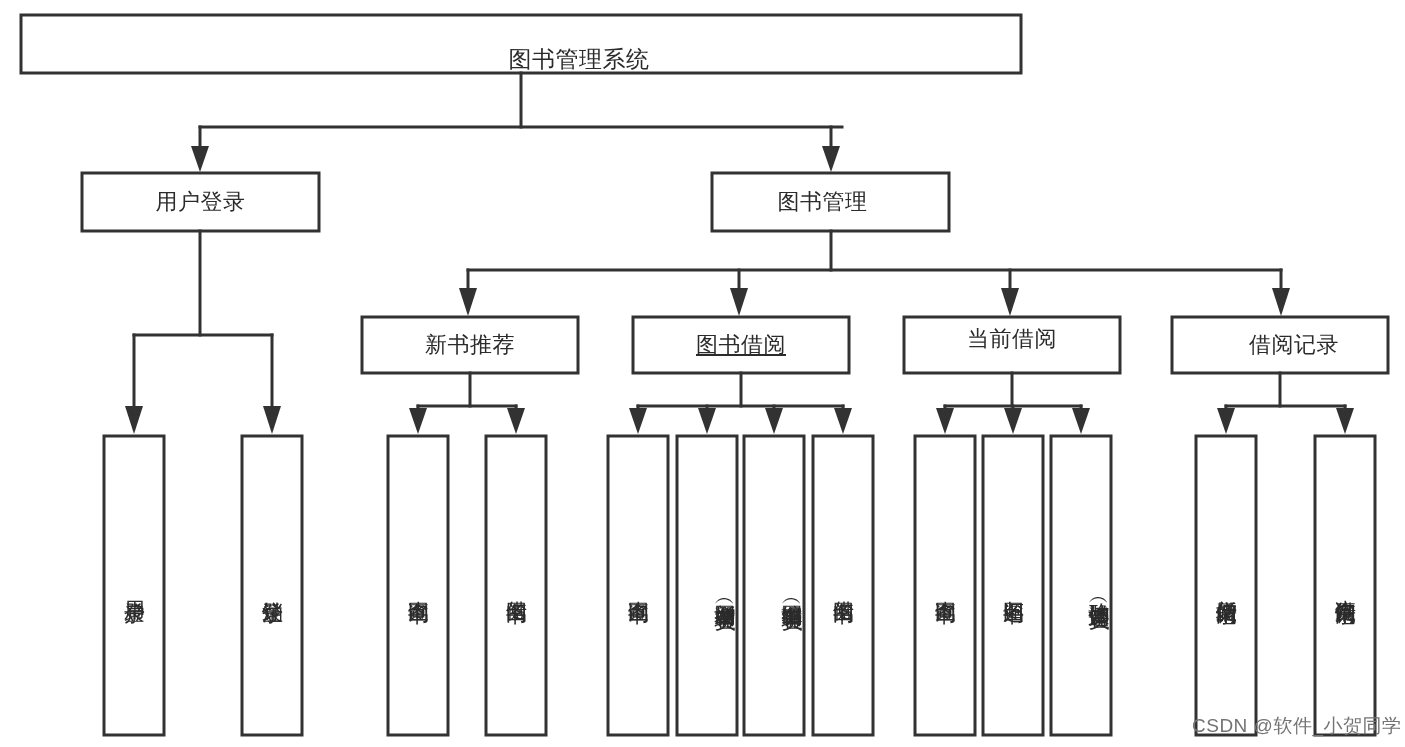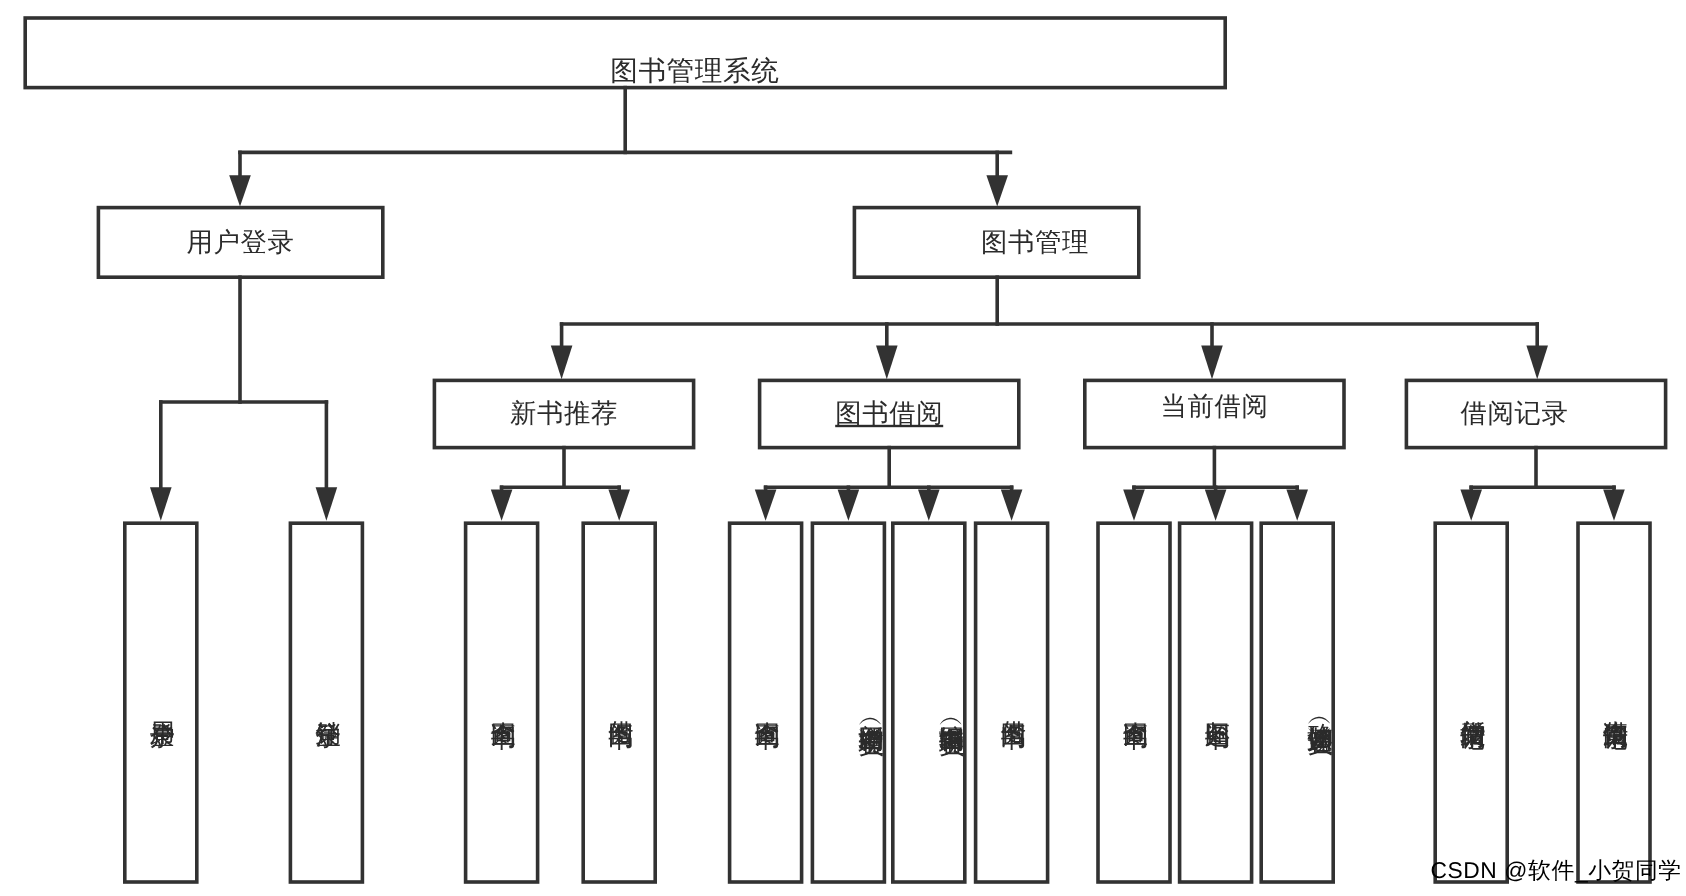--- a/index.html
+++ b/index.html
@@ -68,21 +68,21 @@
     text-orientation: upright;
     color: #2b2b2b;
     font-size: 21px;
     line-height: 1.18;
     letter-spacing: 1px;
     white-space: nowrap;
     pointer-events: none;
   }
   .watermark {
     position: absolute;
-    color: #000000;
+    color: #737373;
     font-size: 19px;
     white-space: nowrap;
     letter-spacing: 0.5px;
   }
 </style>
 </head>
 <body>
 
 <div id="diagram-root">
 
@@ -187,29 +187,29 @@
       <path class="connector" d="M 1345 406 L 1345 410"></path>
       <polygon class="arrow-head" points="1217,408 1235,408 1226,434"></polygon>
       <polygon class="arrow-head" points="1336,408 1354,408 1345,434"></polygon>
     </g>
   </svg>
 
   <div class="label-h title-label" style="left:21px; top:31px; width:1116px; height:58px;">图书管理系统</div>
 
   <div class="label-h" style="left:82px; top:173px; width:237px; height:58px;">用户登录</div>
 
-  <div class="label-h" style="left:744px; top:173px; width:237px; height:58px;border-radius:28px;">图书管理</div>
+  <div class="label-h" style="left:704px; top:173px; width:237px; height:58px;border-radius:28px;">图书管理</div>
 
   <div class="label-h" style="left:362px; top:317px; width:216px; height:56px;">新书推荐</div>
 
   <div class="label-h" style="left:633px; top:317px; width:216px; height:56px;text-decoration:underline;">图书借阅</div>
 
   <div class="label-h" style="left:904px; top:317px; width:216px; height:44px;">当前借阅</div>
 
-  <div class="label-h" style="left:1128px; top:317px; width:216px; height:56px;padding-left:26px;">借阅记录</div>
+  <div class="label-h" style="left:1160px; top:317px; width:216px; height:56px;padding-left:26px;">借阅记录</div>
 
   <div class="label-v" style="left:104px; top:436px; width:60px; height:299px;">用户登录</div>
   <div class="label-v" style="left:242px; top:436px; width:60px; height:299px;">注销登录</div>
 
   <div class="label-v" style="left:388px; top:436px; width:60px; height:299px;">查询图书</div>
   <div class="label-v" style="left:486px; top:436px; width:60px; height:299px;">借阅图书</div>
 
   <div class="label-v" style="left:608px; top:436px; width:60px; height:299px;">查询图书</div>
   <div class="label-v" style="left:677px; top:436px; width:60px; height:299px; align-items:flex-start; padding-top:12px; box-sizing:border-box;">新增图书（管理员）</div>
   <div class="label-v" style="left:744px; top:436px; width:60px; height:299px; align-items:flex-start; padding-top:12px; box-sizing:border-box;">编辑图书（管理员）</div>

